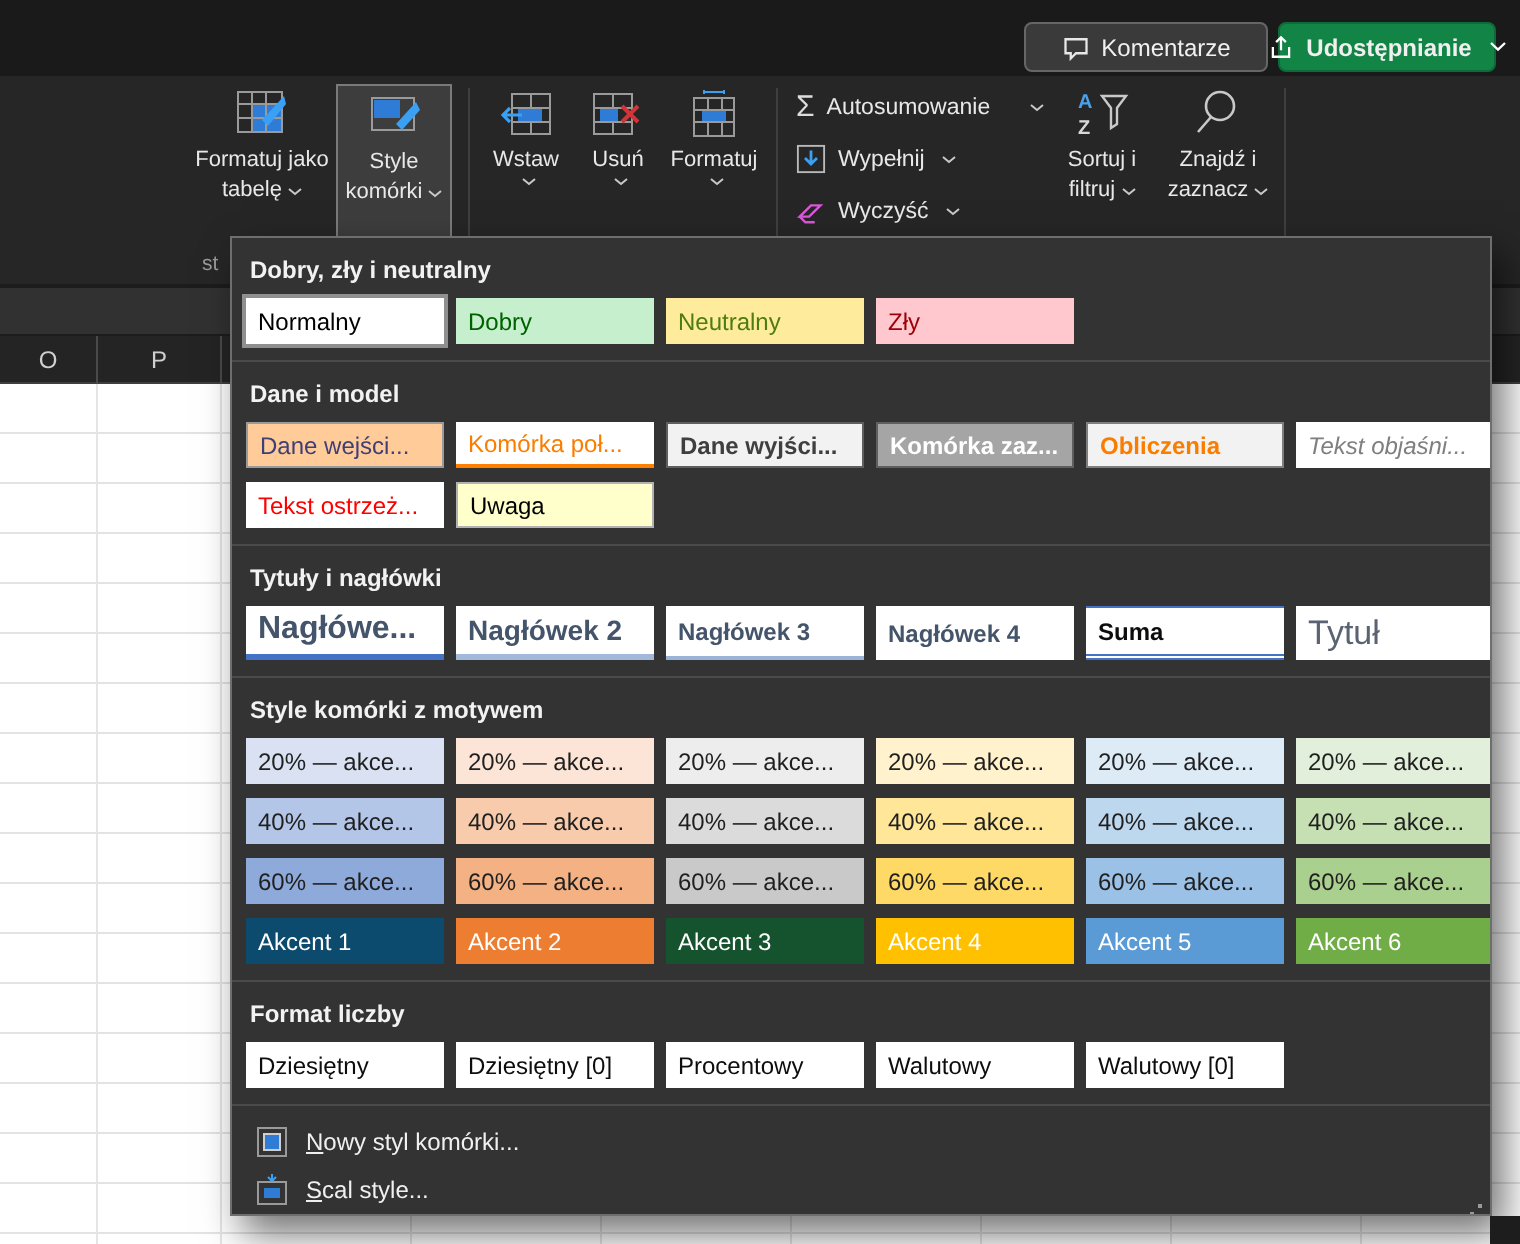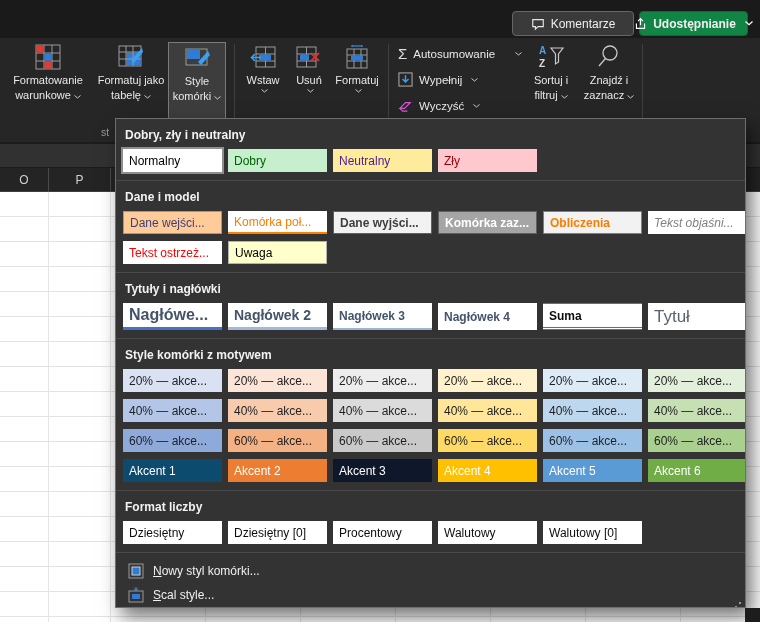--- a/index.html
+++ b/index.html
@@ -82,37 +82,20 @@
     <span class="chev">
       <svg width="8" height="5" viewBox="0 0 8 5">
           <path d="M0.5 0.5L4 3.8 7.5 0.5" stroke="#fff" fill="none" stroke-width="1.2"></path>
         </svg>
     </span>
   </div>
 </div>
 
 <div class="ribbon">
 
-  <div class="rb-big" style="left:4px;width:88px;">
-    <span class="ic">
-      <svg width="26" height="26" viewBox="0 0 26 26">
-        <rect x="1" y="1" width="24" height="24" fill="none" stroke="#9a9a9a"></rect>
-        <path d="M9 1v24M17 1v24M1 9h24M1 17h24" stroke="#9a9a9a"></path>
-        <rect x="1.5" y="1.5" width="7" height="7" fill="#e03c32"></rect>
-        <rect x="9.5" y="9.5" width="7" height="7" fill="#2e7cd6"></rect>
-        <rect x="9.5" y="17.5" width="7" height="7" fill="#e03c32"></rect>
-      </svg>
-    </span>
-    <span>Formatowanie</span>
-    <span><span>warunkowe</span><span class="chev">
-          <svg width="7" height="4" viewBox="0 0 7 4">
-            <path d="M0.5 0.5L3.5 3 6.5 0.5" stroke="#c9c9c9" fill="none"></path>
-          </svg>
-        </span></span>
-  </div>
 
   <div class="rb-big" style="left:94px;width:74px;">
     <span class="ic">
       <svg width="26" height="26" viewBox="0 0 26 26">
         <rect x="1" y="2" width="22" height="20" fill="none" stroke="#9a9a9a"></rect>
         <rect x="8.5" y="8.5" width="14" height="13" fill="#2e7cd6"></rect>
         <path d="M8 2v20M15 2v20M1 8h22M1 15h22" stroke="#9a9a9a"></path>
         <path d="M24 4L13 16l3 3L25 8z" fill="#3aa0f3"></path>
       </svg>
     </span>
@@ -290,21 +273,21 @@
 </div>
 <div class="corner-block"></div>
 
 <div class="menu">
   <div>
       <div class="menu-section">
         <div class="section-title">Dobry, zły i neutralny</div>
         <div class="chip-row">
           <div class="chip selected" style="background: rgb(255, 255, 255); color: rgb(0, 0, 0);">Normalny</div>
           <div class="chip" style="background: rgb(198, 239, 206); color: rgb(0, 97, 0);">Dobry</div>
-          <div class="chip" style="background: rgb(255, 235, 156); color: #4c1d95;">Neutralny</div>
+          <div class="chip" style="background: rgb(255, 235, 156); color: #4d7c0f;">Neutralny</div>
           <div class="chip" style="background: rgb(255, 199, 206); color: rgb(156, 0, 6);">Zły</div>
         </div>
       </div>
       <div class="menu-section">
         <div class="section-title">Dane i model</div>
         <div class="chip-row">
           <div class="chip" style="background: rgb(255, 204, 153); color: rgb(63, 63, 118); border: 1px solid rgb(154, 154, 154);">Dane wejści...</div>
           <div class="chip" style="background: rgb(255, 255, 255); color: rgb(250, 125, 0); border-bottom: 2px solid rgb(255, 128, 1);">Komórka poł...</div>
           <div class="chip" style="background: rgb(242, 242, 242); color: rgb(63, 63, 63); font-weight: bold; border: 1px solid rgb(95, 95, 95);">Dane wyjści...</div>
           <div class="chip" style="background: rgb(165, 165, 165); color: rgb(255, 255, 255); font-weight: bold; border: 1px solid rgb(95, 95, 95);">Komórka zaz...</div>
@@ -349,21 +332,21 @@
           <div class="chip" style="background: rgb(142, 170, 219); color: rgb(31, 31, 31);">60% — akce...</div>
           <div class="chip" style="background: rgb(244, 177, 131); color: rgb(31, 31, 31);">60% — akce...</div>
           <div class="chip" style="background: rgb(201, 201, 201); color: rgb(31, 31, 31);">60% — akce...</div>
           <div class="chip" style="background: rgb(255, 217, 102); color: rgb(31, 31, 31);">60% — akce...</div>
           <div class="chip" style="background: rgb(155, 194, 230); color: rgb(31, 31, 31);">60% — akce...</div>
           <div class="chip" style="background: rgb(169, 208, 142); color: rgb(31, 31, 31);">60% — akce...</div>
         </div>
         <div class="chip-row">
           <div class="chip" style="background: #0c4a6e; color: rgb(255, 255, 255);">Akcent 1</div>
           <div class="chip" style="background: rgb(237, 125, 49); color: rgb(255, 255, 255);">Akcent 2</div>
-          <div class="chip" style="background: #0f172a; color: rgb(255, 255, 255);">Akcent 3</div>
+          <div class="chip" style="background: #14532d; color: rgb(255, 255, 255);">Akcent 3</div>
           <div class="chip" style="background: rgb(255, 192, 0); color: rgb(255, 255, 255);">Akcent 4</div>
           <div class="chip" style="background: rgb(91, 155, 213); color: rgb(255, 255, 255);">Akcent 5</div>
           <div class="chip" style="background: rgb(112, 173, 71); color: rgb(255, 255, 255);">Akcent 6</div>
         </div>
       </div>
       <div class="menu-section">
         <div class="section-title">Format liczby</div>
         <div class="chip-row">
           <div class="chip" style="background: rgb(255, 255, 255); color: rgb(13, 13, 13);">Dziesiętny</div>
           <div class="chip" style="background: rgb(255, 255, 255); color: rgb(13, 13, 13);">Dziesiętny [0]</div>

